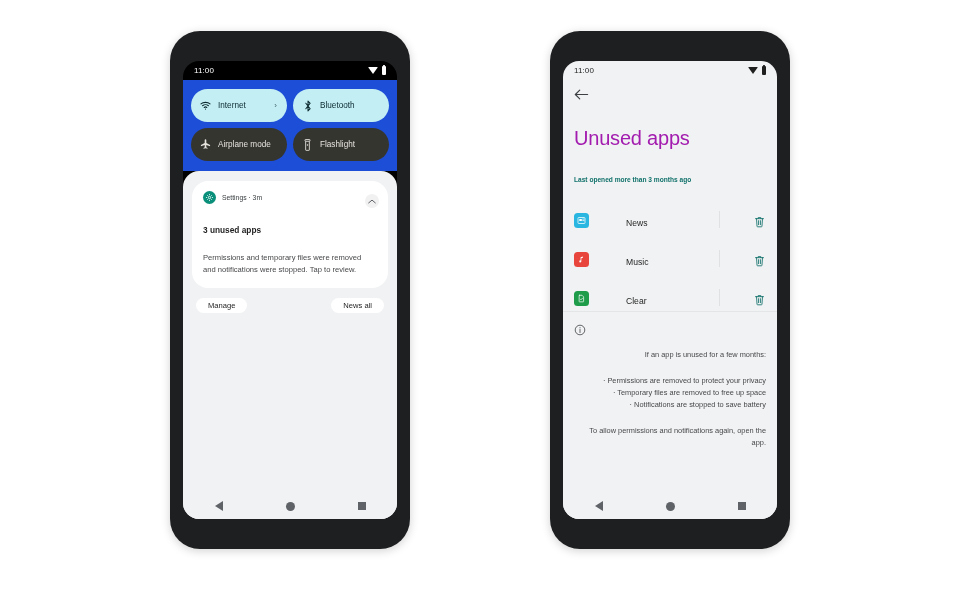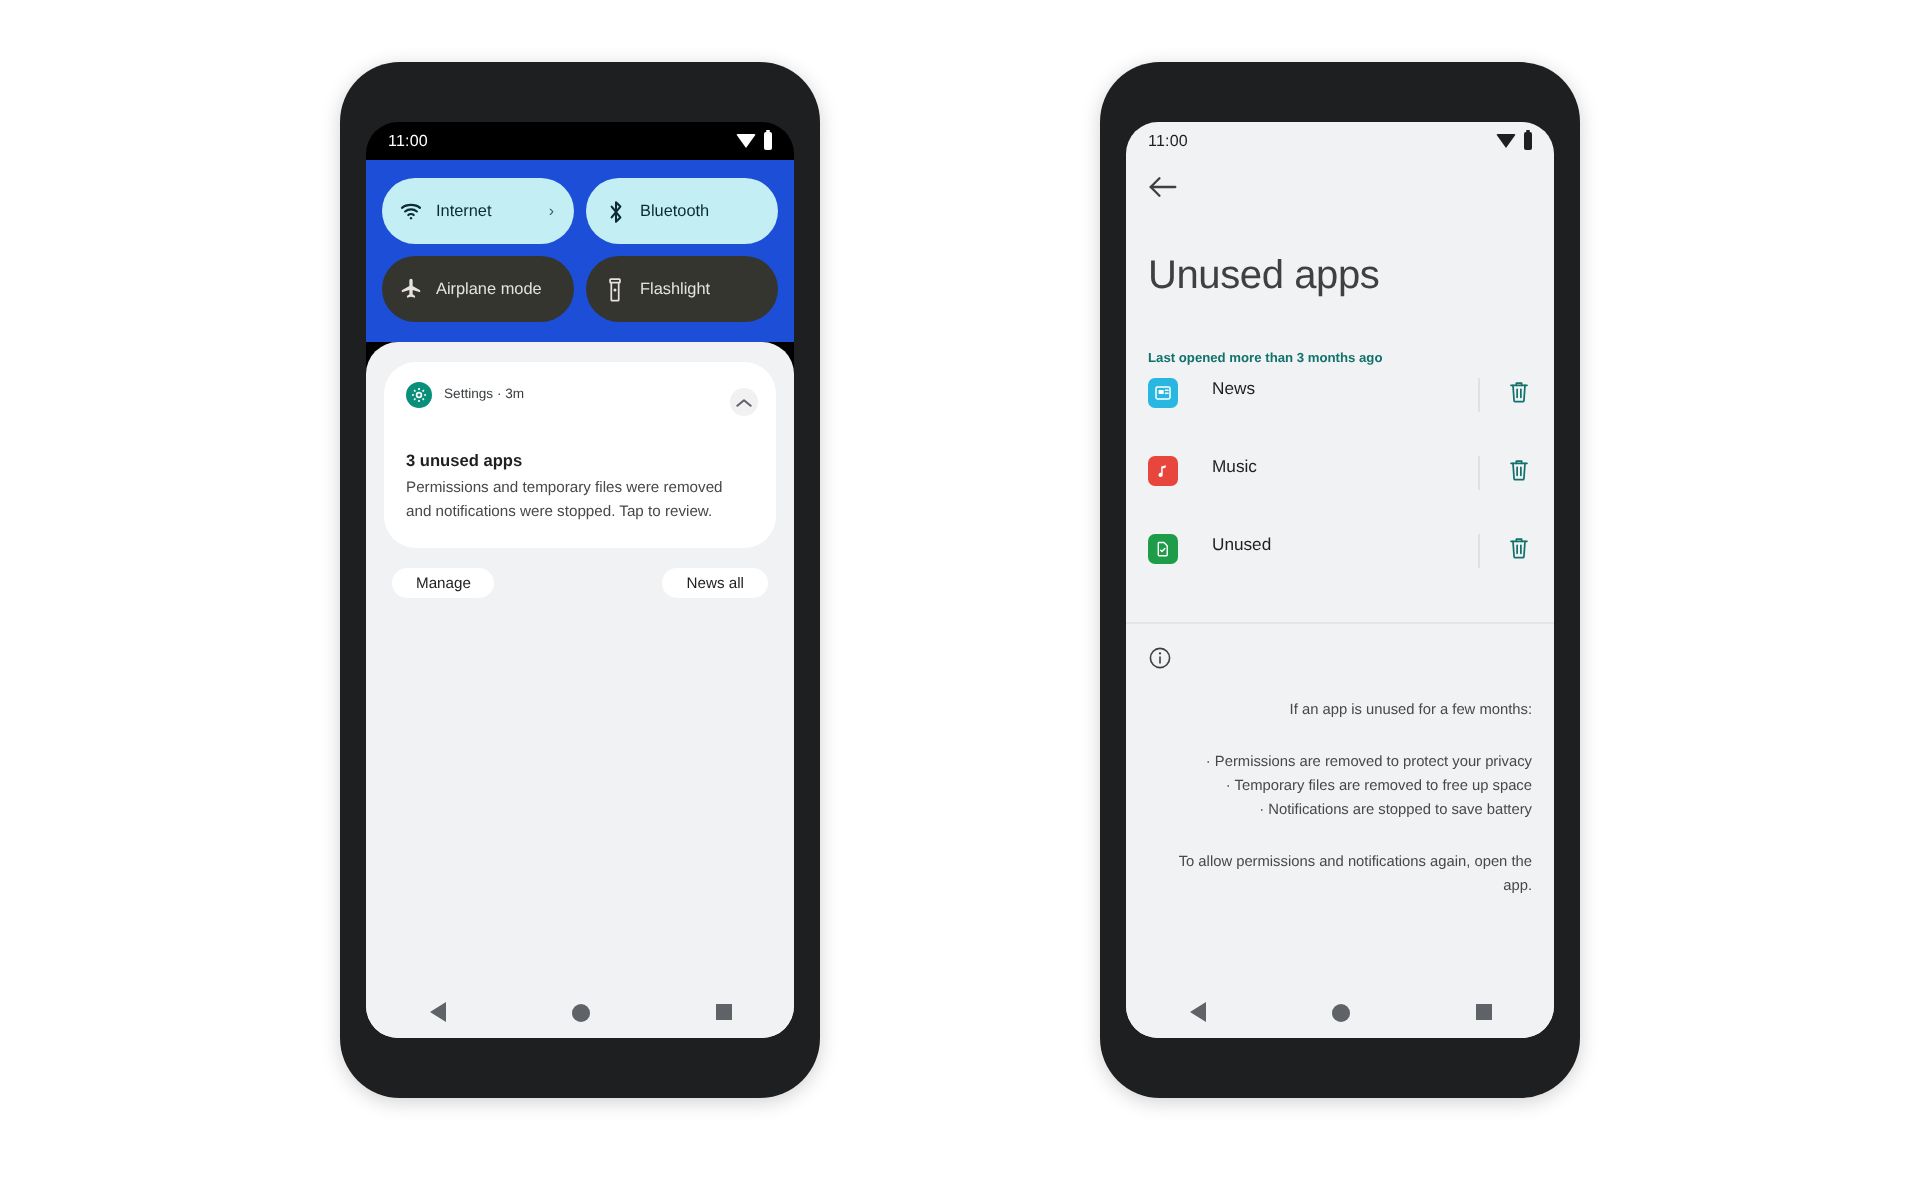--- a/index.html
+++ b/index.html
@@ -145,21 +145,21 @@
   .notif-title {
     font-size: 8.3px;
     font-weight: bold;
     color: #1f1f1f;
     margin-top: 21px;
   }
   .notif-body {
     font-size: 7.6px;
     color: #47484a;
     line-height: 1.55;
-    margin-top: 3px;
+    margin-top: 17px;
     max-width: 160px;
   }
   .collapse-btn {
     position: absolute;
     right: 9px;
     top: 13px;
     width: 14px; height: 14px;
     border-radius: 50%;
     background: #f1f1f1;
     display: flex; align-items: center; justify-content: center;
@@ -208,37 +208,38 @@
   
   #phone-right { left: 550px; top: 31px; width: 240px; height: 518px; }
   #screen-right {
     left: 13px; top: 30px; width: 214px; height: 458px;
     background: #f1f2f3;
   }
   .ua-content { position: relative; height: 100%; }
   .back-arrow-row { padding: 7px 11px 0 11px; }
   .page-title {
     font-size: 20px;
-    color: #404040;
+    color: #a21caf;
     padding: 22px 11px 0 11px;
     letter-spacing: -0.2px;
   }
   .subheader {
     font-size: 6.6px;
     color: #11716b;
     font-weight: bold;
     padding: 26px 11px 0 11px;
   }
   .app-list { margin-top: 6px; }
   .app-row {
     display: flex;
-    align-items: flex-start;
+    align-items: flex-end;
     height: 39px;
     padding: 0 11px 0 11px;
     box-sizing: border-box;
+    gap: 20px;
   }
   .app-icon {
     width: 15px; height: 15px;
     border-radius: 3.5px;
     flex: none;
     display:flex; align-items:center; justify-content:center;
   }
   .app-name {
     font-size: 8.6px;
     color: #1f1f1f;
@@ -429,21 +430,21 @@
           </span>
         </div>
 
         <div class="app-row">
           <span class="app-icon" style="background:#1e9c4a">
             <svg width="9" height="9" viewBox="0 0 18 18" fill="none" stroke="#ffffff" stroke-width="1.4" stroke-linecap="round" stroke-linejoin="round">
               <path d="M5 2.5h5l3.2 3.2V15a0.7 0.7 0 0 1-0.7 0.7H5a0.7 0.7 0 0 1-0.7-0.7V3.2A0.7 0.7 0 0 1 5 2.5z"></path>
               <path d="M6.6 10.2l1.4 1.4 2.8-3"></path>
             </svg>
           </span>
-          <span class="app-name">Unused</span>
+          <span class="app-name">Clear</span>
           <span class="row-divider"></span>
           <span class="trash-btn">
             <svg width="11" height="12" viewBox="0 0 16 18" fill="none" stroke="#11716b" stroke-width="1.3" stroke-linecap="round" stroke-linejoin="round">
               <path d="M2 4h12"></path>
                 <path d="M6 4V2.4h4V4"></path>
               <path d="M3.5 4 L4.3 15.4 a0.9 0.9 0 0 0 0.9 0.8 h5.6 a0.9 0.9 0 0 0 0.9 -0.8 L12.5 4"></path>
               <path d="M6.6 7v6M9.4 7v6"></path>
             </svg>
           </span>
         </div>

